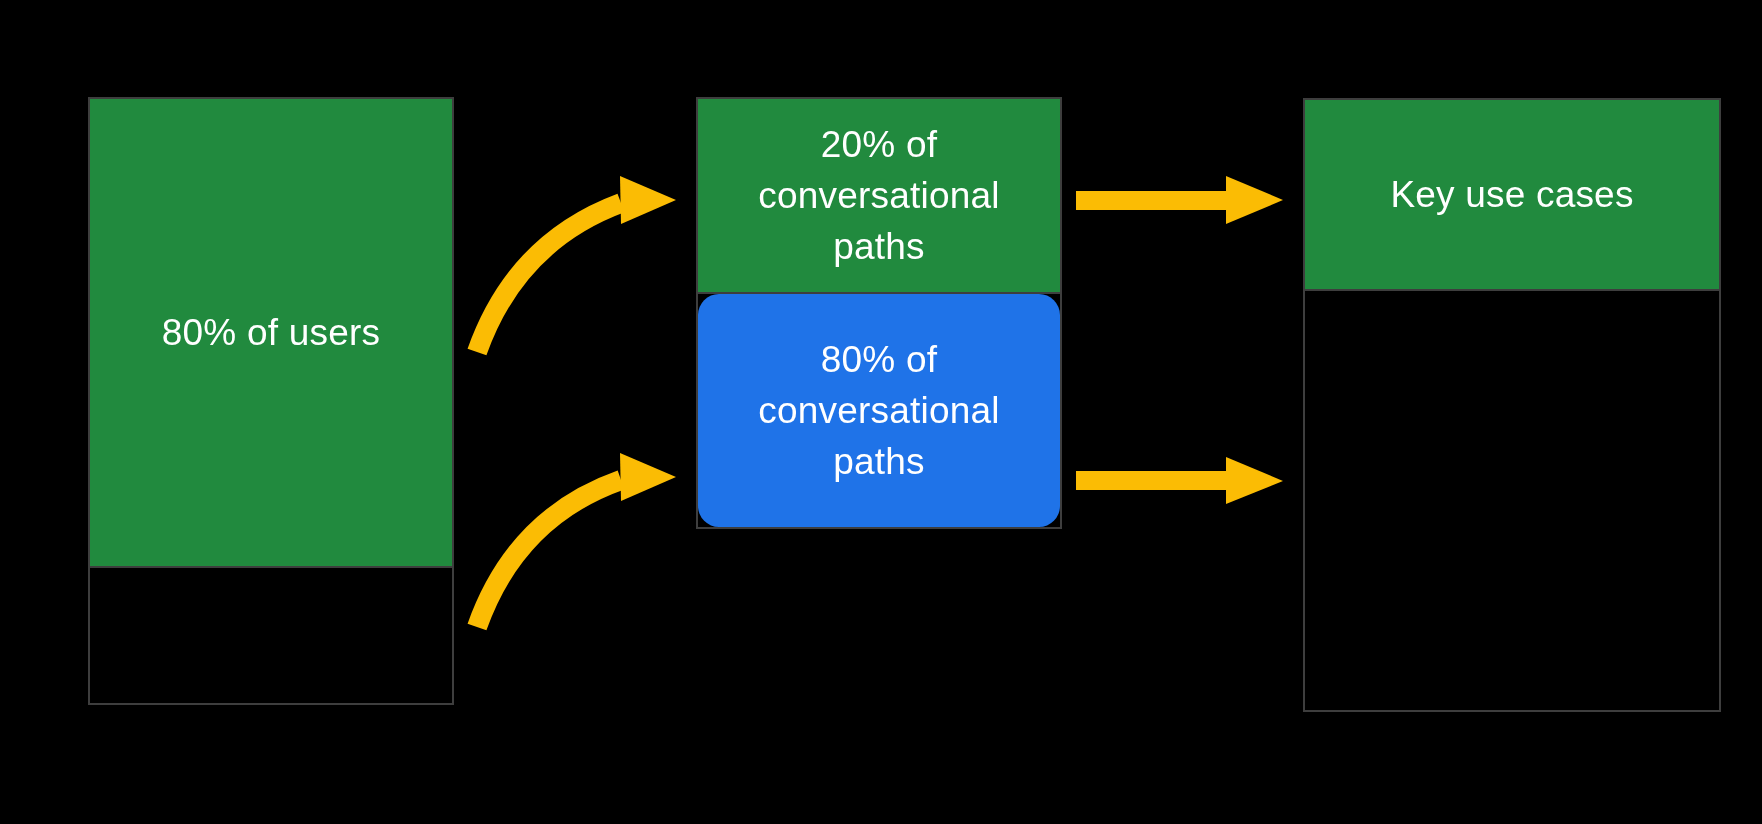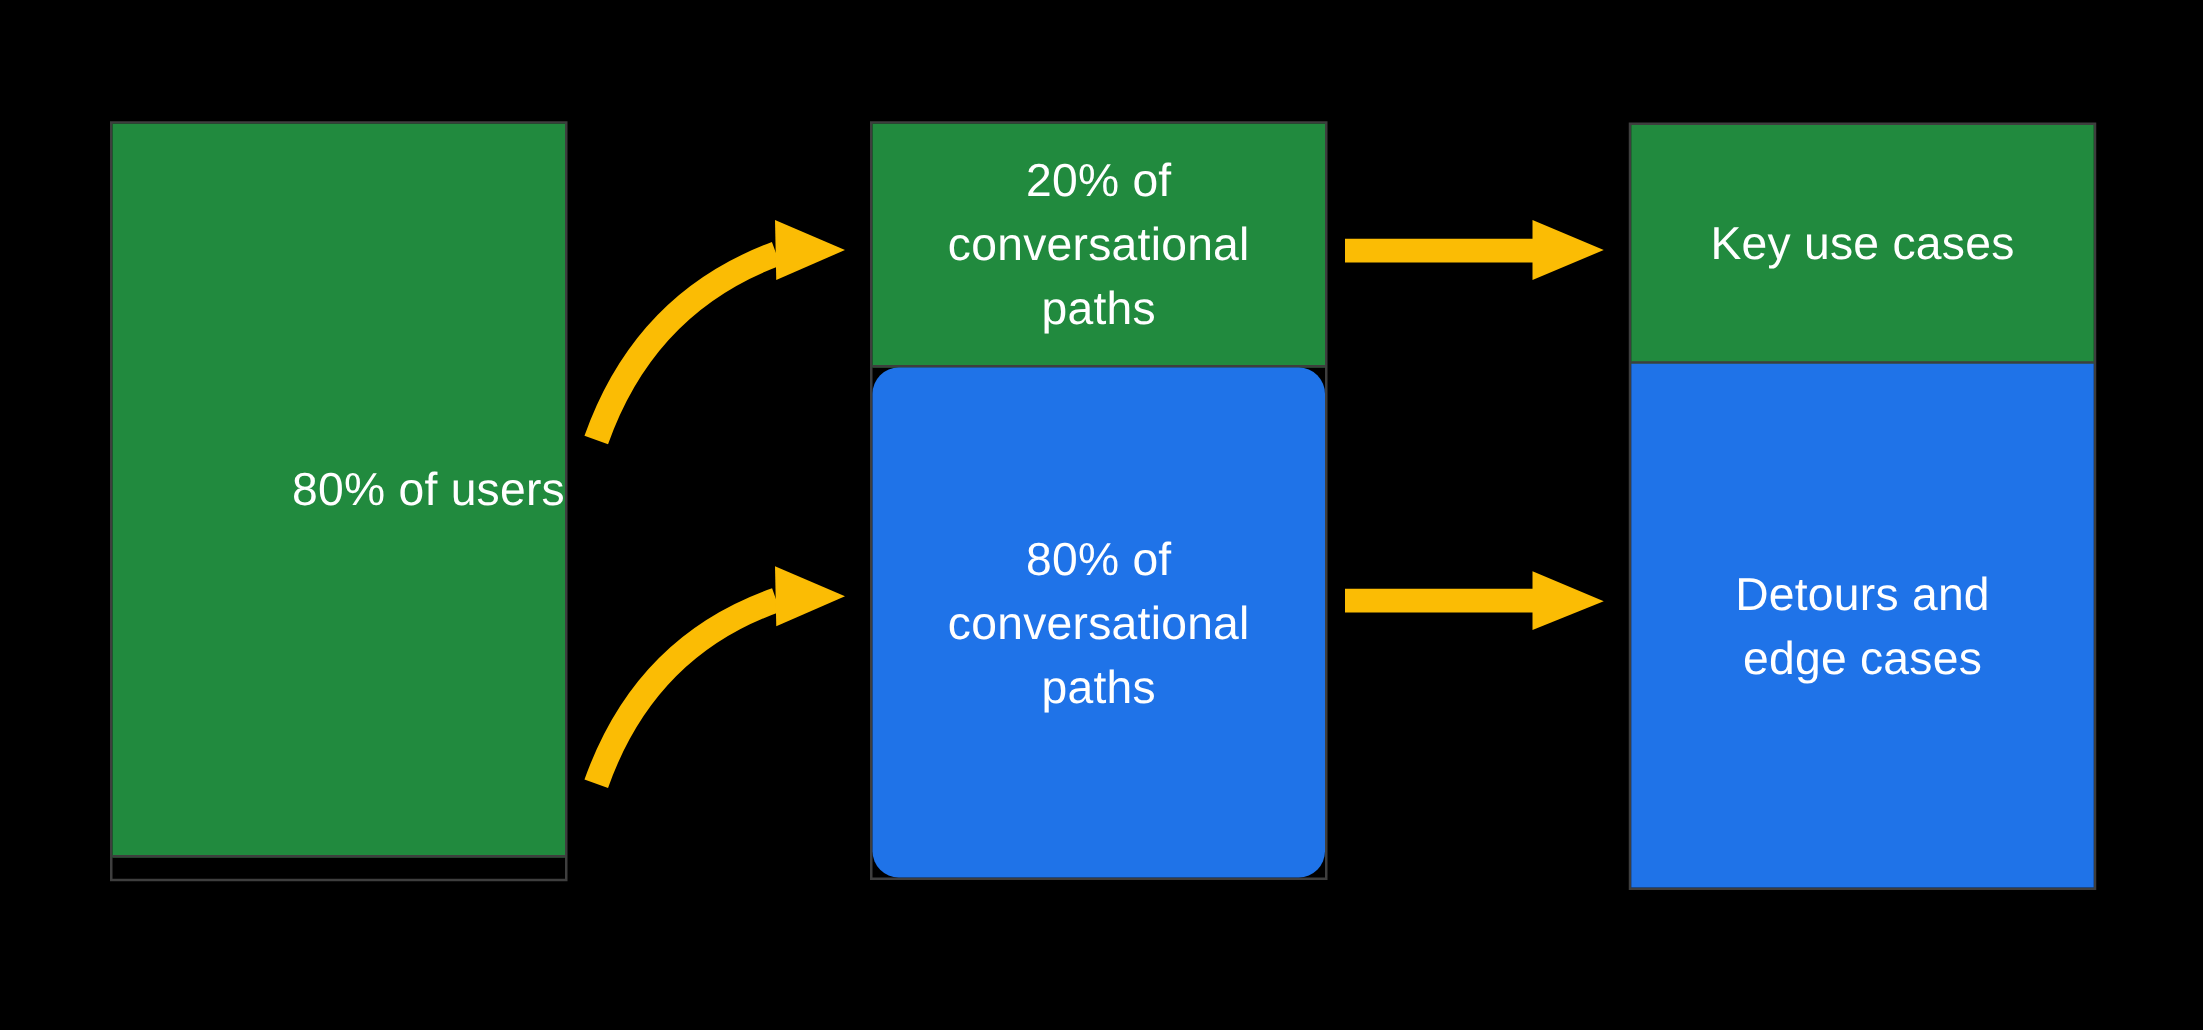--- a/index.html
+++ b/index.html
@@ -37,26 +37,26 @@
     color: var(--color-text);
     font-size: 37px;
     font-weight: 500;
     line-height: 51px;
     text-align: center;
     white-space: pre-line;
     letter-spacing: 0.2px;
   }
   
   #col-users    { left: 88px;   top: 97px; width: 366px; height: 608px; }
-  #col-users .green { height: 587px; justify-content: flex-end; }
+  #col-users .green { height: 469px; }
   #col-users .blue  { flex: 1; }
-  #col-paths    { left: 696px;  top: 97px; width: 366px; height: 607px; }
+  #col-paths    { left: 696px;  top: 97px; width: 366px; height: 432px; }
   #col-paths .green { height: 195px; }
   #col-paths .blue  { flex: 1; border-radius: 21px; }
-  #col-outcomes { left: 1303px; top: 98px; width: 374px; height: 614px; }
+  #col-outcomes { left: 1303px; top: 98px; width: 418px; height: 614px; }
   #col-outcomes .green { height: 191px; }
   #col-outcomes .blue  { flex: 1; }
   .arrow-layer {
     position: absolute;
     left: 0; top: 0;
     width: 1762px; height: 824px;
     pointer-events: none;
   }
   .arrow-shaft { stroke: var(--color-yellow); stroke-width: 20px; fill: none; }
   .arrow-shaft-rect, .arrow-head { fill: var(--color-yellow); stroke: none; }
@@ -82,24 +82,20 @@
       <span class="label">80% of
 conversational
 paths</span>
     </div>
   </div>
 
   <div class="column" id="col-outcomes">
     <div class="segment green">
       <span class="label">Key use cases</span>
     </div>
-    <div class="segment blue">
-      <span class="label">Detours and
-edge cases</span>
-    </div>
   </div>
 
   <svg class="arrow-layer" viewBox="0 0 1762 824">
     <g>
       <path class="arrow-shaft" d="M 477 352 Q 516 242 621 203"></path>
       <polygon class="arrow-head" points="620,176 676,200 621,224"></polygon>
     </g>
     <g>
       <path class="arrow-shaft" d="M 477 627 Q 516 517 621 480"></path>
       <polygon class="arrow-head" points="620,453 676,477 621,501"></polygon>

